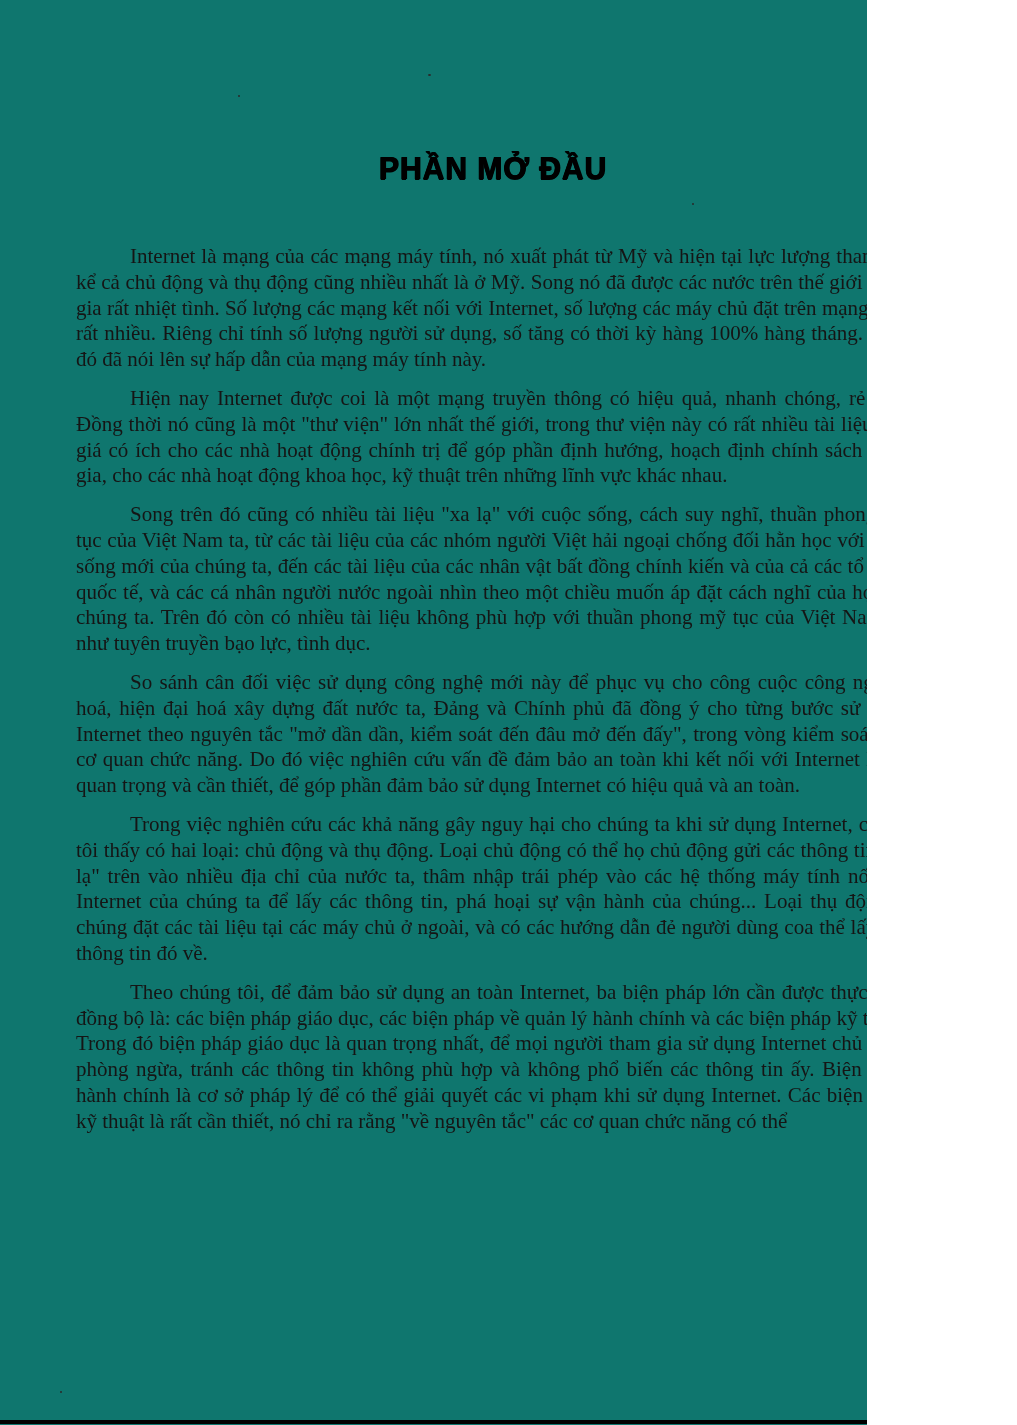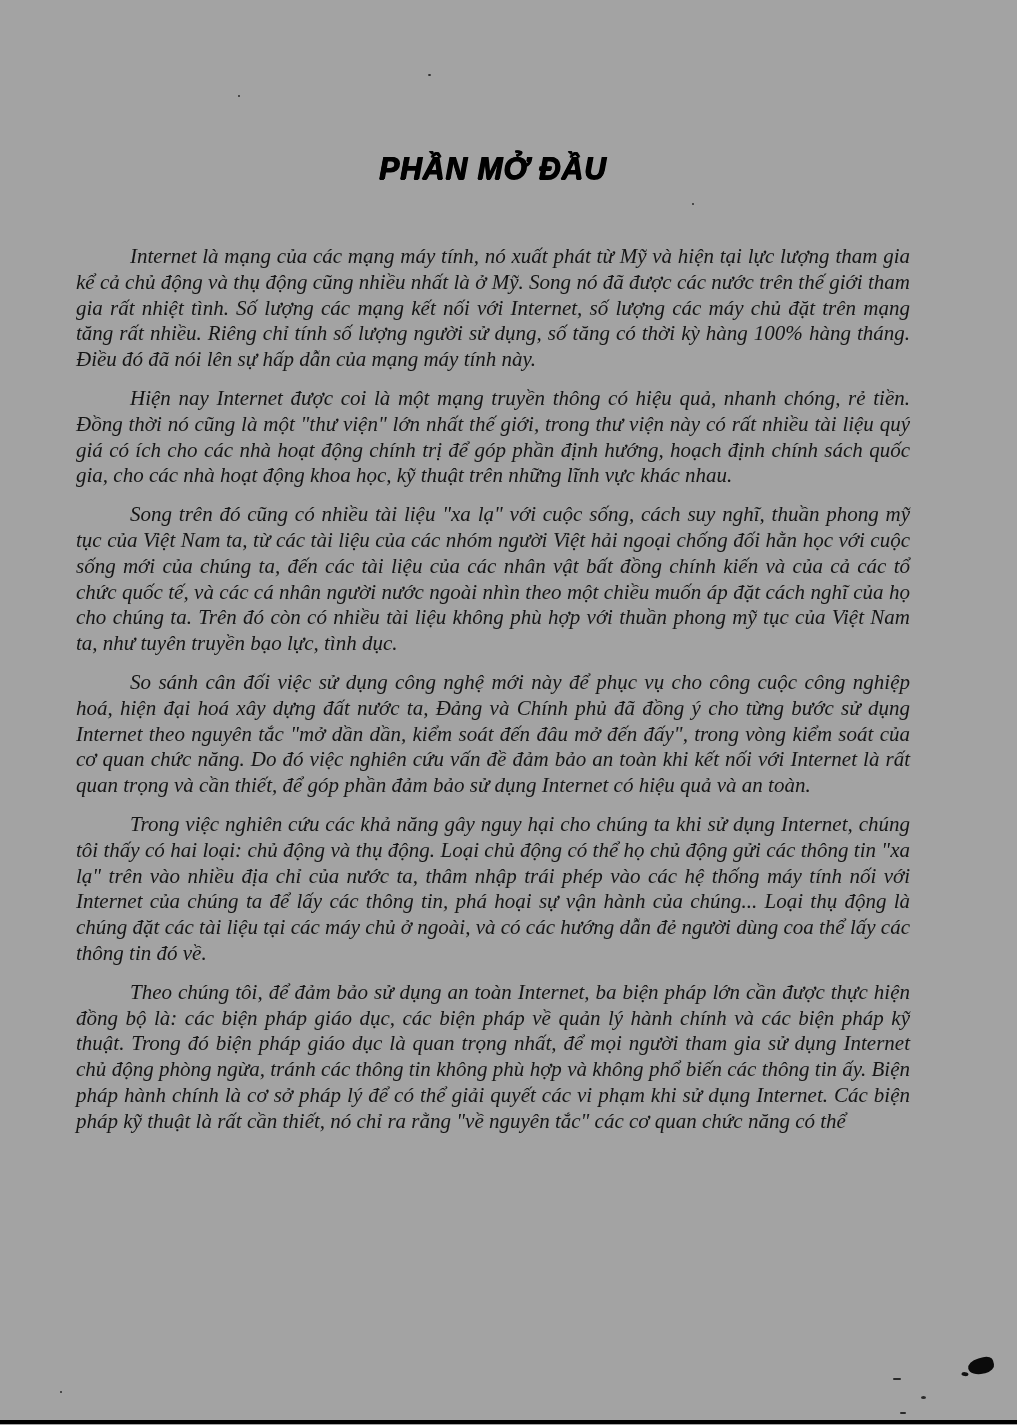--- a/index.html
+++ b/index.html
@@ -2,26 +2,25 @@
 <html><head>
 <meta charset="utf-8">
 <style>
   html, body {
     margin: 0;
     padding: 0;
     background: #ffffff;
   }
   .page {
     position: relative;
-    width: 1017px;
+    width: 867px;
     height: 1425px;
-    background: #a3a3a3;
+    background: #0f766e;
     overflow: hidden;
     color: #151515;
-    font-style: italic;
   }
   .content {
     position: absolute;
     left: 76px;
     top: 0;
     width: 834px;
   }
   .doc-title {
     margin: 152px 0 0 0;
     text-align: center;

